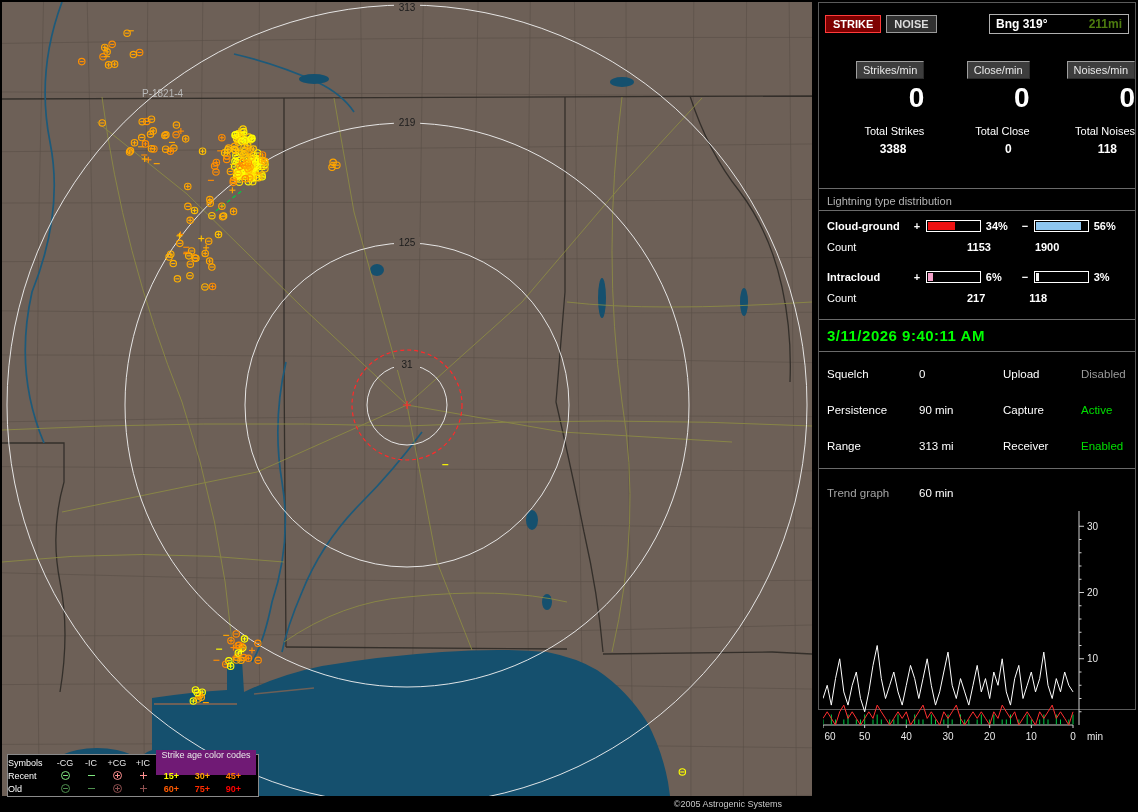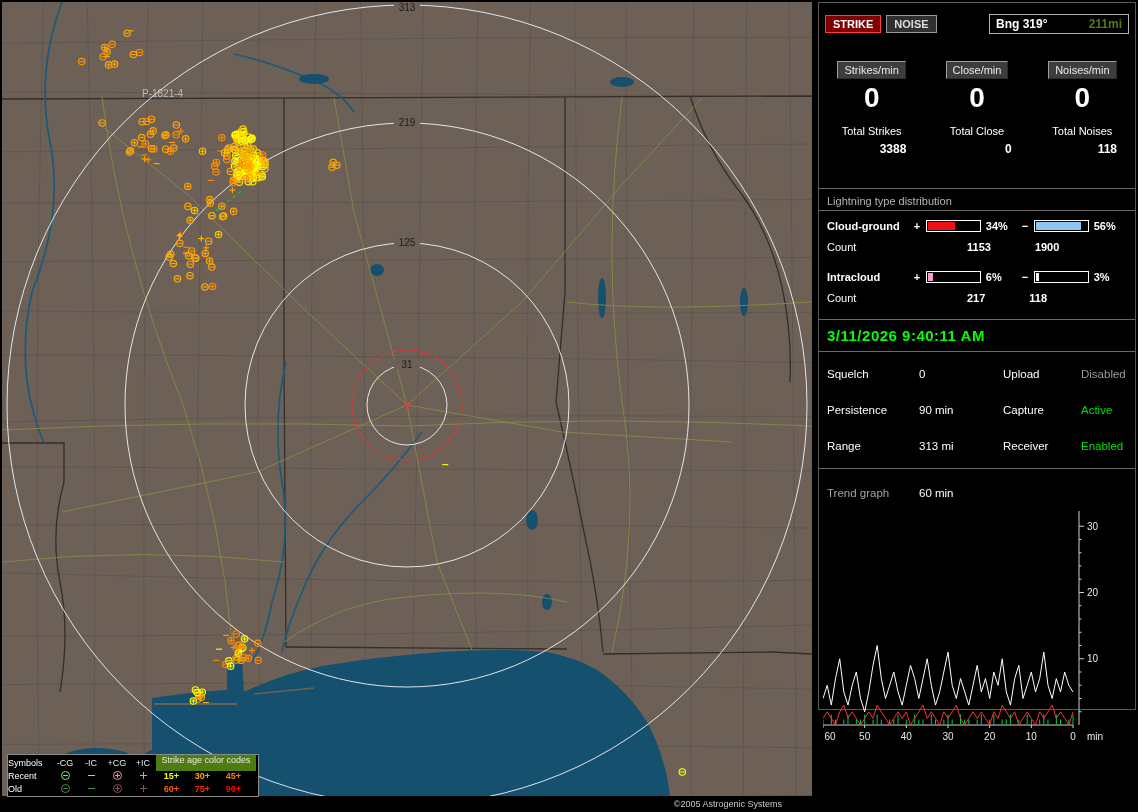--- a/index.html
+++ b/index.html
@@ -10,32 +10,32 @@
   #map-svg{display:block;background:#6d6057;}
   #copyright{position:absolute;right:30px;bottom:1px;color:#c8c8c8;font-size:9px;}
   
   #legend{position:absolute;left:5px;bottom:13px;width:250px;background:#000;
     border:1px solid #8a8a8a;padding:1px 0;}
   .lg-row{display:flex;align-items:center;height:13px;font-size:9px;color:#fff;}
   .lg-c1{width:44px;}
   .lg-sym{width:26px;text-align:center;display:flex;justify-content:center;align-items:center;}
   .lg-sym-h{width:26px;text-align:center;color:#e8e8e8;}
   .lg-age{width:31px;text-align:center;font-weight:bold;}
-  .lg-age-h{flex:1;background:#4d7c0f;text-align:center;height:16px;line-height:11px;color:#e8e8e8;margin-right:2px;}
+  .lg-age-h{flex:1;background:#701a75;text-align:center;height:25px;line-height:11px;color:#e8e8e8;margin-right:2px;}
   
   #side-panel{position:absolute;left:818px;top:2px;width:318px;height:708px;background:#000;
     border:1px solid #5a5a5a;box-sizing:border-box;color:#fff;}
   .top-row{display:flex;align-items:center;margin:11px 6px 0 6px;}
   .btn{font-size:11px;font-weight:bold;padding:2px 7px;margin-right:5px;cursor:pointer;}
   .btn-strike{background:#7e0000;border:1px solid #ff3b3b;color:#fff;}
   .btn-noise{background:#303030;border:1px solid #9a9a9a;color:#dcdcdc;}
   .bearing{margin-left:auto;border:1px solid #b0b0b0;padding:2px 6px;display:flex;
     font-size:12px;font-weight:bold;min-width:126px;justify-content:space-between;background:#000;}
   .bearing .mi{color:#4d7c0f;}
-  .col3{display:grid;grid-template-columns:1fr 1fr 1fr;text-align:center;}
+  .col3{display:grid;grid-template-columns:1fr 1fr 1fr;text-align:right;}
   .rate-grid{margin-top:26px;}
   .rate-box{display:inline-block;font-size:11px;background:#3d3d3d;color:#e8e8e8;
     border:1px solid;border-color:#9f9f9f #2b2b2b #2b2b2b #9f9f9f;padding:2px 6px;cursor:pointer;}
   .zeros{margin-top:4px;}
   .zero{font-size:28px;font-weight:bold;line-height:30px;}
   .tot-labels{margin-top:12px;font-size:11px;}
   .tot-values{margin-top:5px;font-size:12px;font-weight:bold;text-align:right;}
   .tot-values span{display:block;padding-right:18px;}
   .hr{border-top:1px solid #6a6a6a;height:0;}
   .dist-title{color:#b4b4b4;font-size:11px;margin:6px 8px 3px 8px;}

